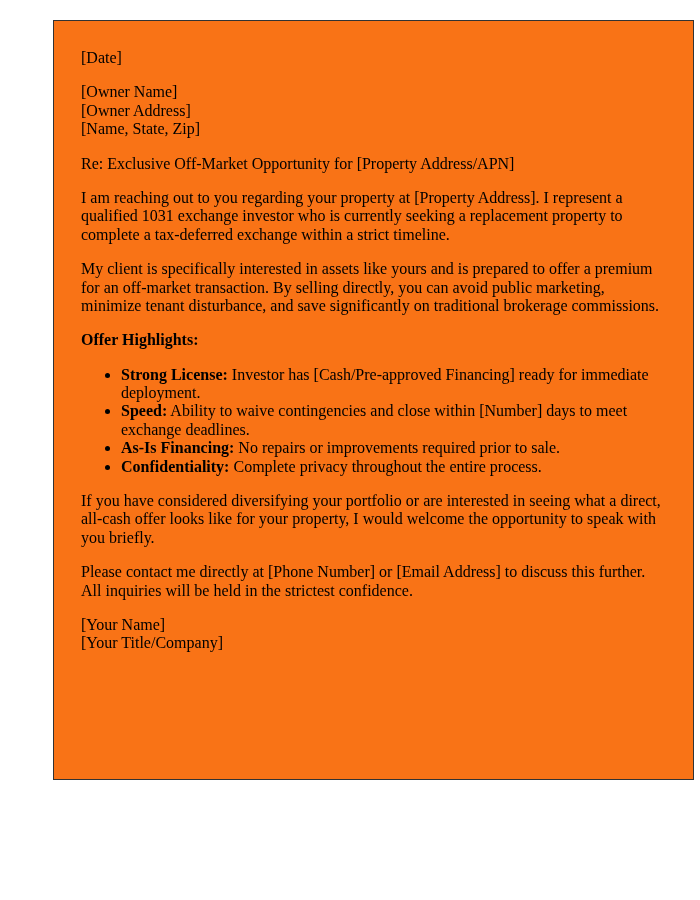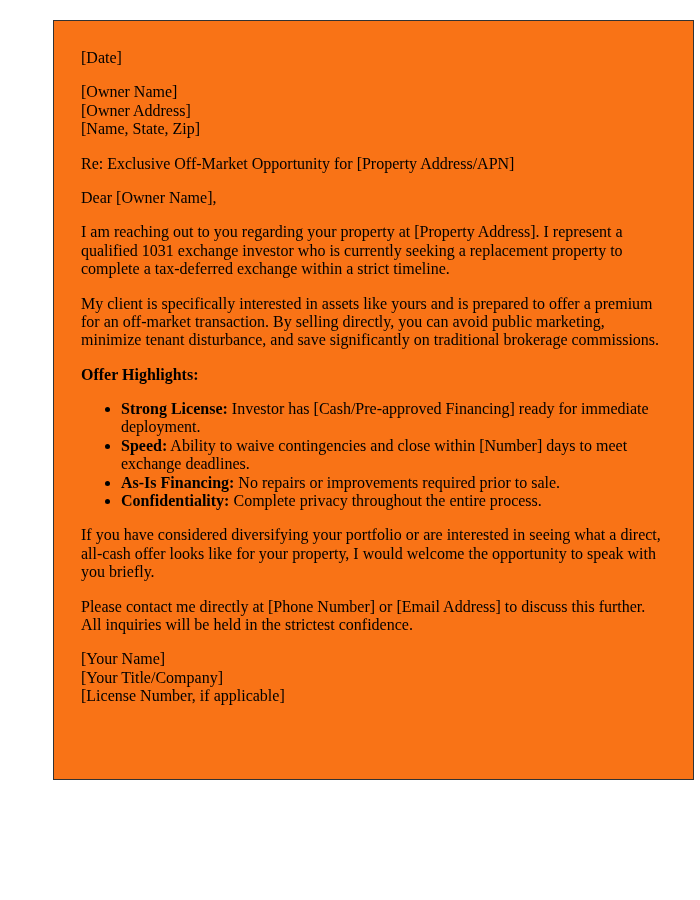--- a/index.html
+++ b/index.html
@@ -51,21 +51,20 @@
   <p>[Date]</p>
 
   <p>
     <span>[Owner Name]</span><br>
     <span>[Owner Address]</span><br>
     <span>[Name, State, Zip]</span>
   </p>
 
   <p>Re: Exclusive Off-Market Opportunity for [Property Address/APN]</p>
 
-  <p>Dear [Owner Name],</p>
 
   <p>I am reaching out to you regarding your property at [Property Address]. I represent a qualified 1031 exchange investor who is currently seeking a replacement property to complete a tax-deferred exchange within a strict timeline.</p>
 
   <p>My client is specifically interested in assets like yours and is prepared to offer a premium for an off-market transaction. By selling directly, you can avoid public marketing, minimize tenant disturbance, and save significantly on traditional brokerage commissions.</p>
 
   <p class="bold">Offer Highlights:</p>
 
   <ul class="highlights">
     <li><span class="bold">Strong License:</span><span> Investor has [Cash/Pre-approved Financing] ready for immediate deployment.</span></li>
     <li><span class="bold">Speed:</span><span> Ability to waive contingencies and close within [Number] days to meet exchange deadlines.</span></li>
@@ -74,16 +73,15 @@
   </ul>
 
   <p>If you have considered diversifying your portfolio or are interested in seeing what a direct, all-cash offer looks like for your property, I would welcome the opportunity to speak with you briefly.</p>
 
   <p>Please contact me directly at [Phone Number] or [Email Address] to discuss this further. All inquiries will be held in the strictest confidence.</p>
 
 
   <p>
     <span>[Your Name]</span><br>
     <span>[Your Title/Company]</span><br>
-    <span>[License Number, if applicable]</span>
   </p>
 
 </div>
 
 </body></html>

